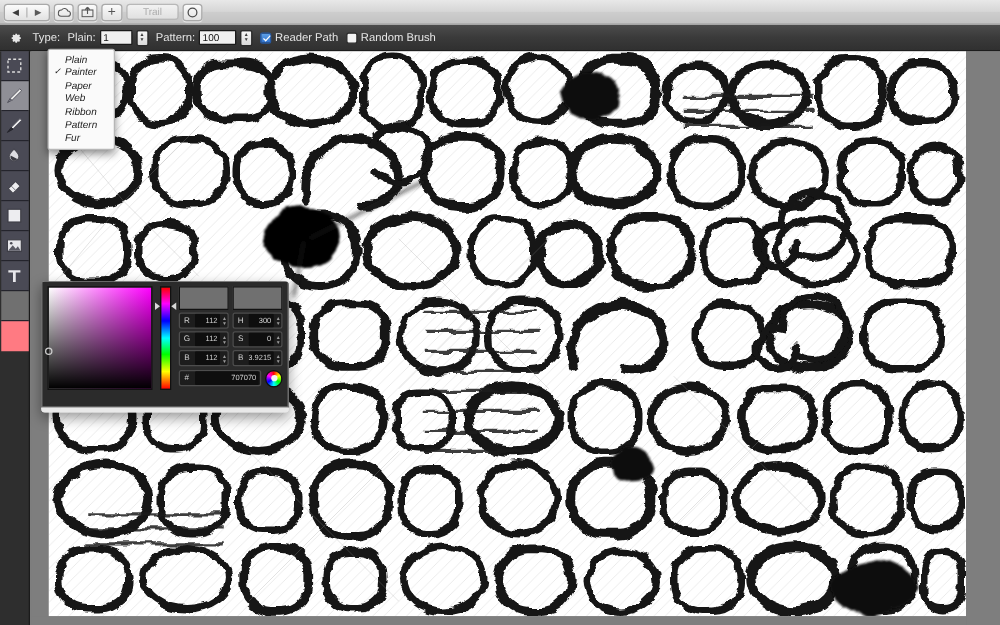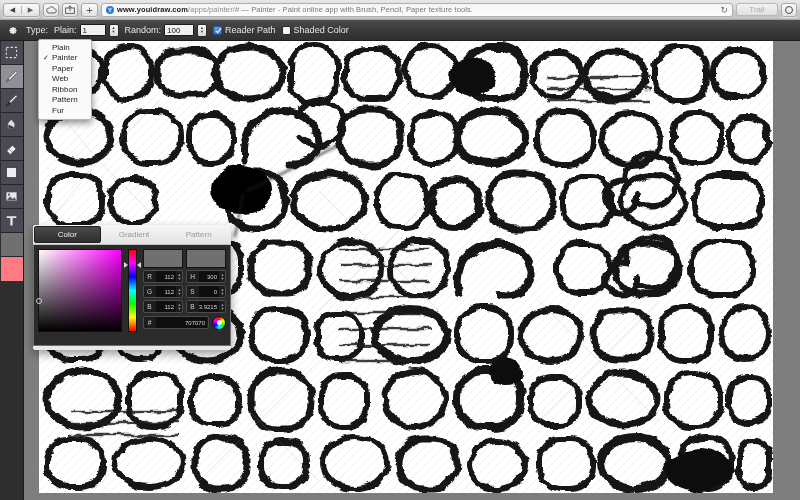--- a/index.html
+++ b/index.html
@@ -281,20 +281,21 @@
     position: absolute;
     left: 38px; top: 19px;
     width: 54px;
     background: #fafafa;
     border: 1px solid #b6b6b6;
     border-radius: 2px;
     box-shadow: 0 3px 7px rgba(0,0,0,0.45);
     padding: 2px 0 3px 0;
     z-index: 60;
     box-sizing: border-box;
+    font-style: italic;
   }
   .type-item {
     font-size: 8px;
     color: #1b1b1b;
     padding: 0.5px 3px 0.5px 13px;
     line-height: 9.6px;
     position: relative;
     white-space: nowrap;
   }
   .type-item .chk {
@@ -493,25 +494,20 @@
       </svg>
     </div>
     <div class="chrome-btn">
       <svg width="10" height="9" viewBox="0 0 10 9">
         <rect x="0.6" y="3" width="8.8" height="5.4" fill="none" stroke="#555" stroke-width="0.9"></rect>
         <path d="M5 6.2V0.8M5 0.8l-1.8 2M5 0.8l1.8 2" fill="none" stroke="#555" stroke-width="0.9"></path>
       </svg>
     </div>
     <div class="chrome-btn plus">+</div>
 
-    <div class="urlbar">
-      <span class="url-favicon">Y</span>
-      <span class="url-text"><b>www.youidraw.com</b><span>/apps/painter/#</span><span class="title"> — Painter - Paint online app with Brush, Pencil, Paper texture tools.</span></span>
-      <span class="reload-icon">↻</span>
-    </div>
 
     <div class="reader-btn">Trail</div>
     <div class="chrome-btn circle">
       <span class="circle-glyph"></span>
     </div>
   </div>
 
   <div class="app">
 
     <div class="optionbar">
@@ -523,33 +519,33 @@
       </div>
       <span class="opt-label">Type:</span>
 
       <div class="opt-group">
         <span class="opt-label">Plain:</span>
         <span class="opt-field">1</span>
         <span class="stepper">▲<br>▼</span>
       </div>
 
       <div class="opt-group">
-        <span class="opt-label">Random:</span>
+        <span class="opt-label">Pattern:</span>
         <span class="opt-field wide">100</span>
         <span class="stepper">▲<br>▼</span>
       </div>
 
       <div class="cb-wrap">
         <span class="cb checked"></span>
         <span class="opt-label">Reader Path</span>
       </div>
 
       <div class="cb-wrap">
         <span class="cb"></span>
-        <span class="opt-label">Shaded Color</span>
+        <span class="opt-label">Random Brush</span>
       </div>
     </div>
 
     <div class="toolcol">
       <div class="tool">
         <svg width="13" height="13" viewBox="0 0 14 14">
           <rect x="1.5" y="1.5" width="11" height="11" fill="none" stroke="#dcdcdc" stroke-width="1.2" stroke-dasharray="2.5 2"></rect>
         </svg>
       </div>
       <div class="tool active">
@@ -774,25 +770,20 @@
       </div>
       <div class="type-item">
         <span>Pattern</span>
       </div>
       <div class="type-item">
         <span>Fur</span>
       </div>
     </div>
 
     <div class="picker">
-      <div class="picker-tabs">
-        <div class="picker-tab active">Color</div>
-        <div class="picker-tab">Gradient</div>
-        <div class="picker-tab">Pattern</div>
-      </div>
 
       <div class="picker-body">
         <div class="sv-area">
           <span class="sv-cursor"></span>
         </div>
 
         <div class="hue-col">
           <span class="hue-arrow l"></span>
           <div class="hue-strip"></div>
           <span class="hue-arrow r"></span>

